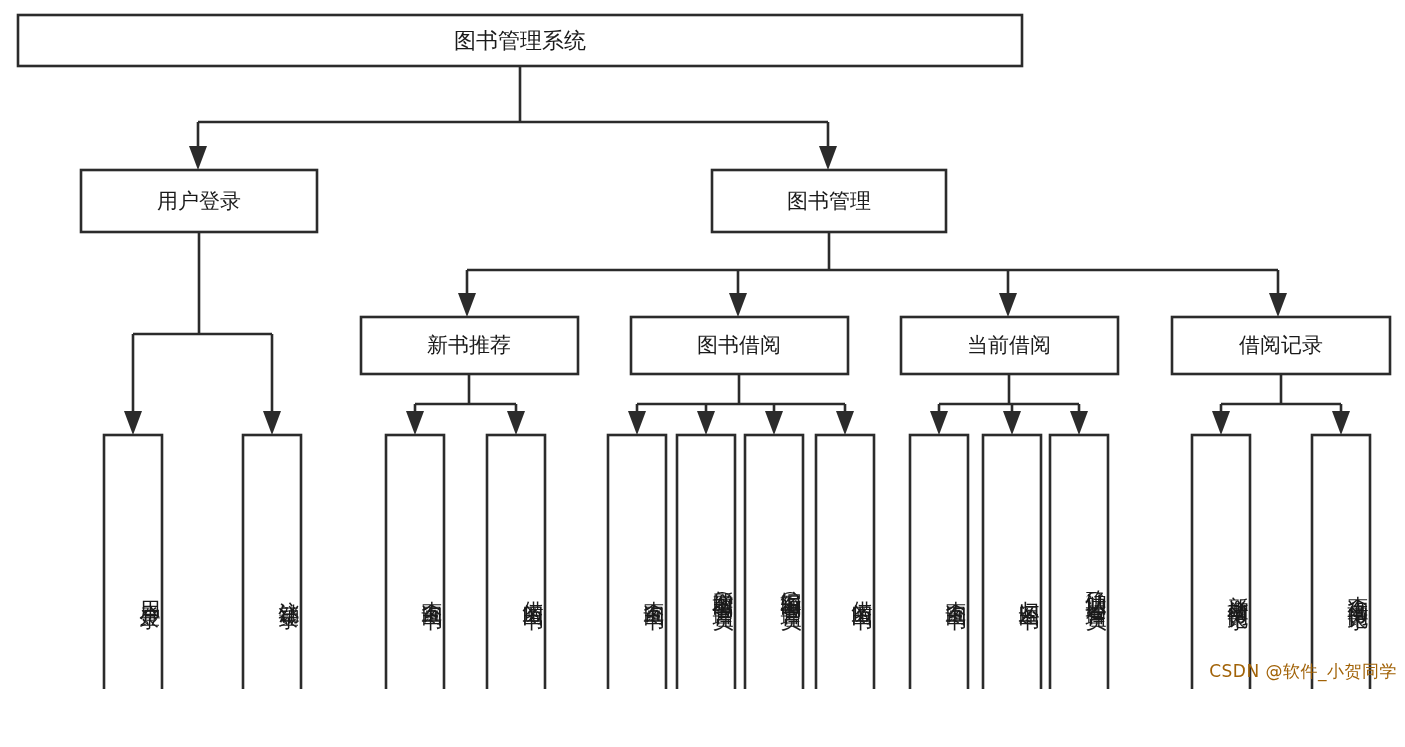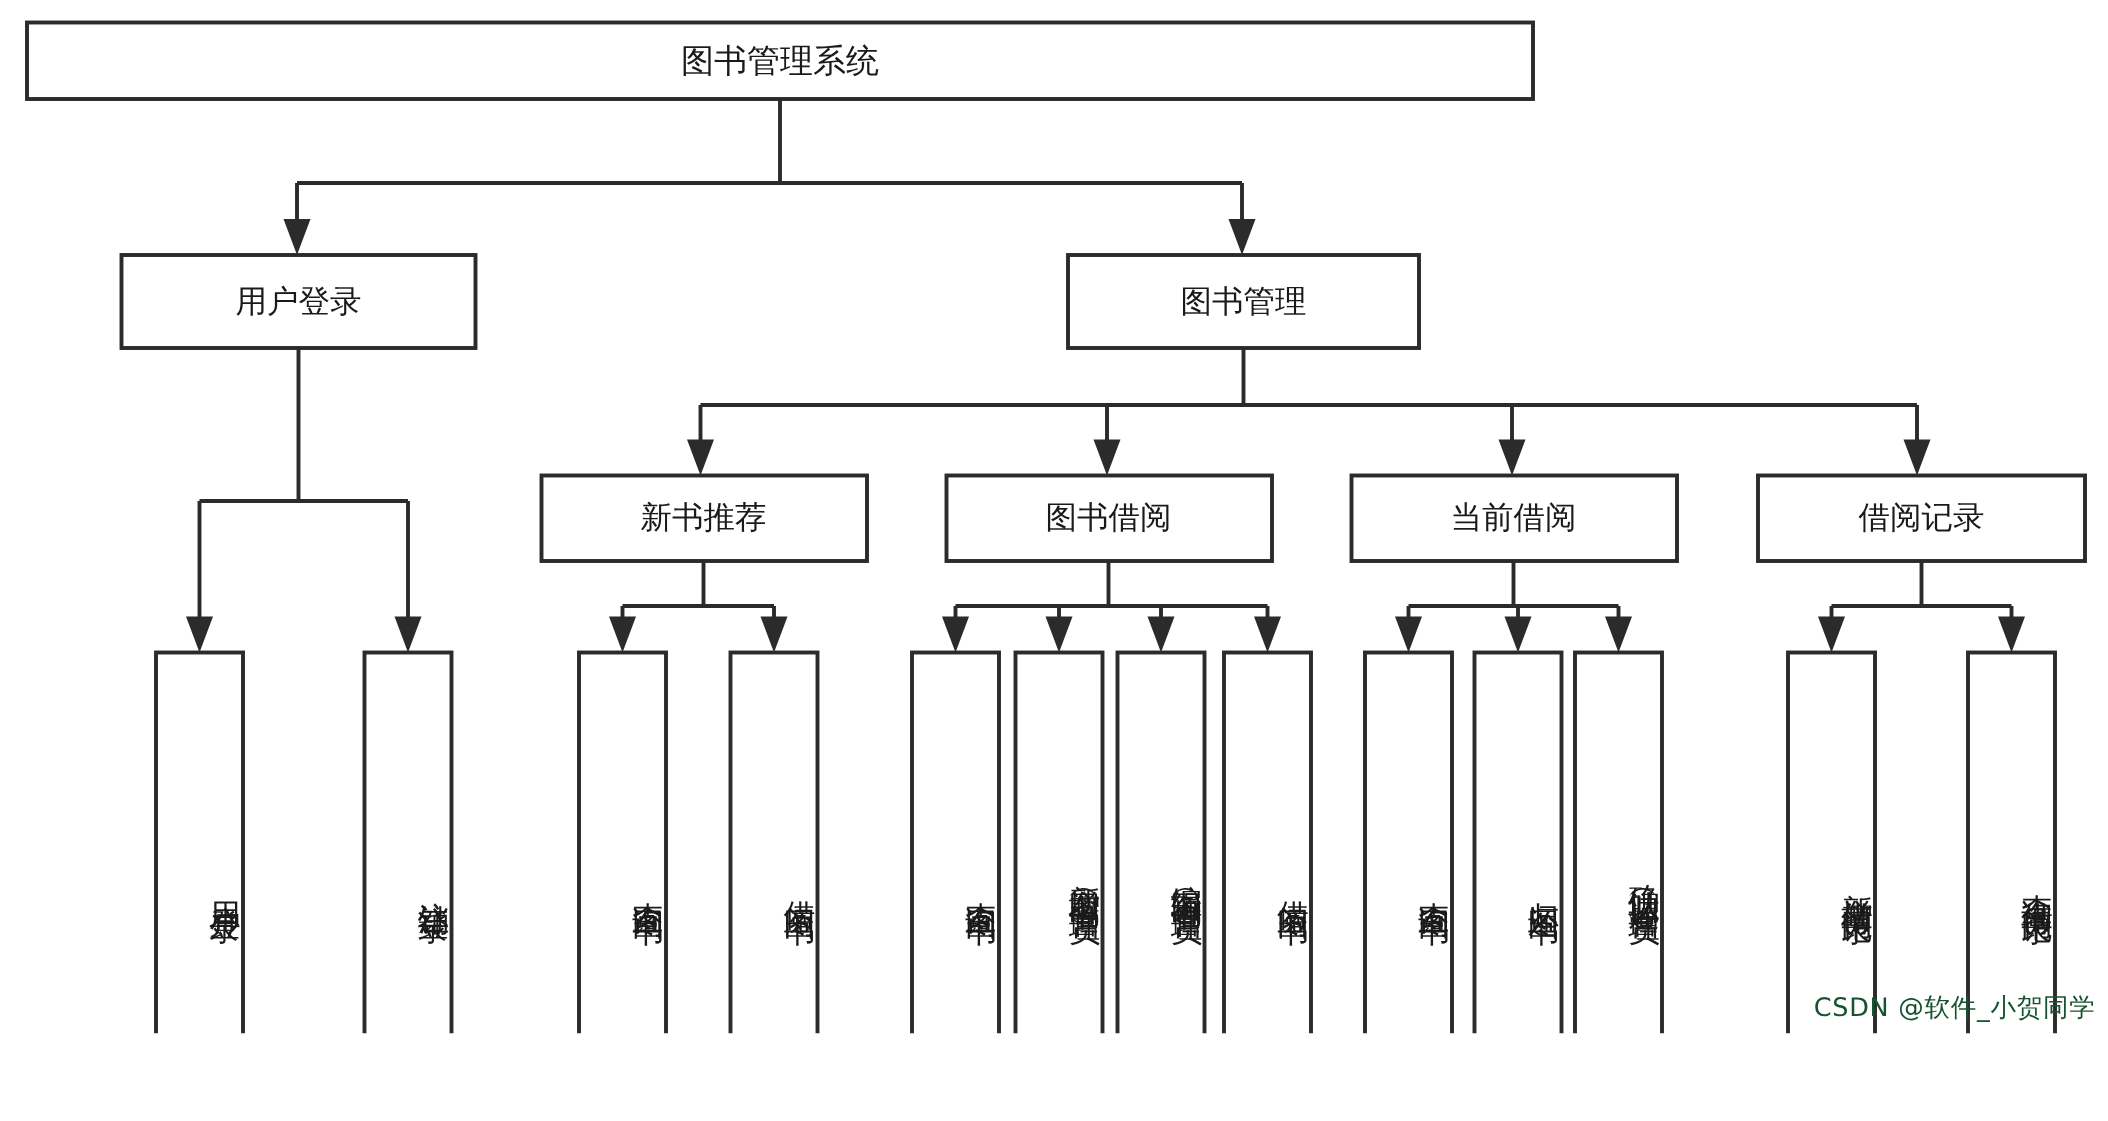--- a/index.html
+++ b/index.html
@@ -69,21 +69,21 @@
     white-space: nowrap;
     pointer-events: none;
     user-select: none;
   }
   .watermark {
     position: absolute;
     right: 8px;
     bottom: 6px;
     font-family: "DejaVu Sans", "Liberation Sans", sans-serif;
     font-size: 17px;
-    color: #14532d;
+    color: #a16207;
     letter-spacing: 0.5px;
     user-select: none;
   }
 </style>
 </head>
 <body>
 
 <div id="diagram-root">
 
   <svg class="diagram-canvas" viewBox="0 0 1405 747" xmlns="http://www.w3.org/2000/svg">

